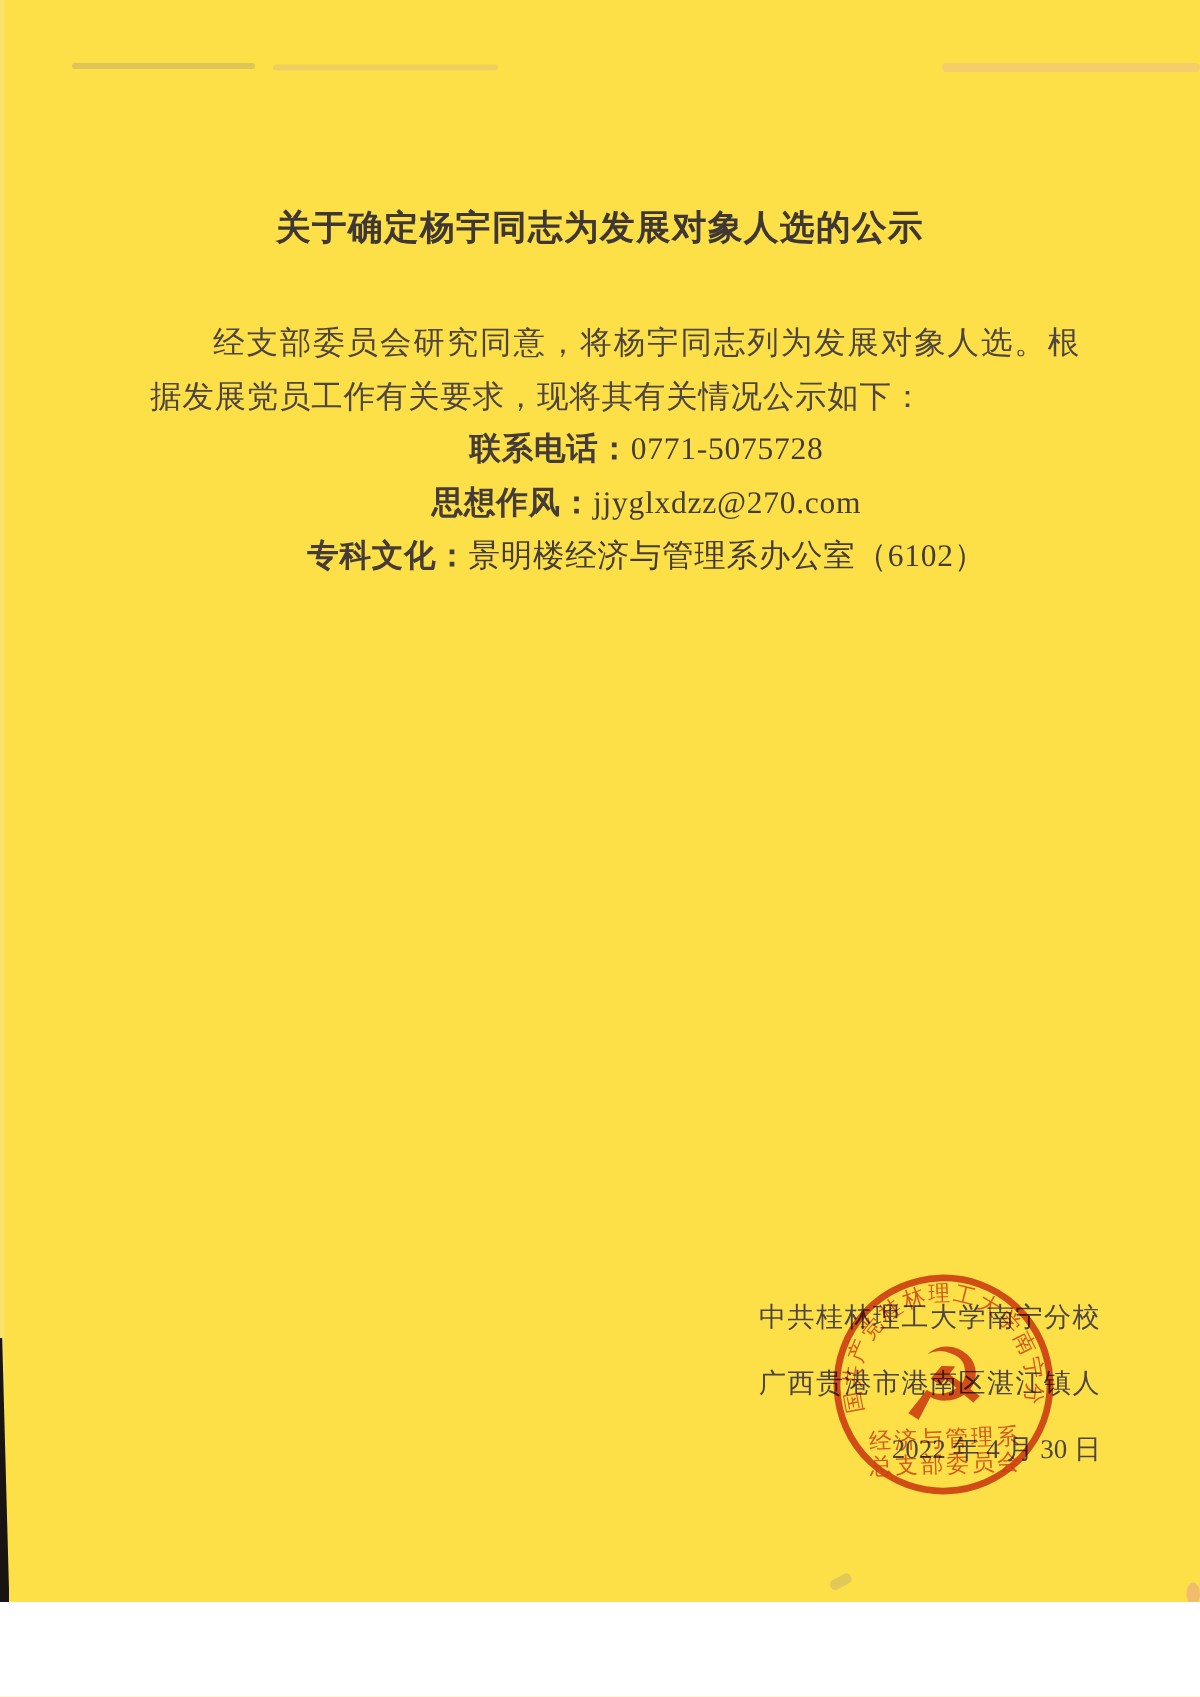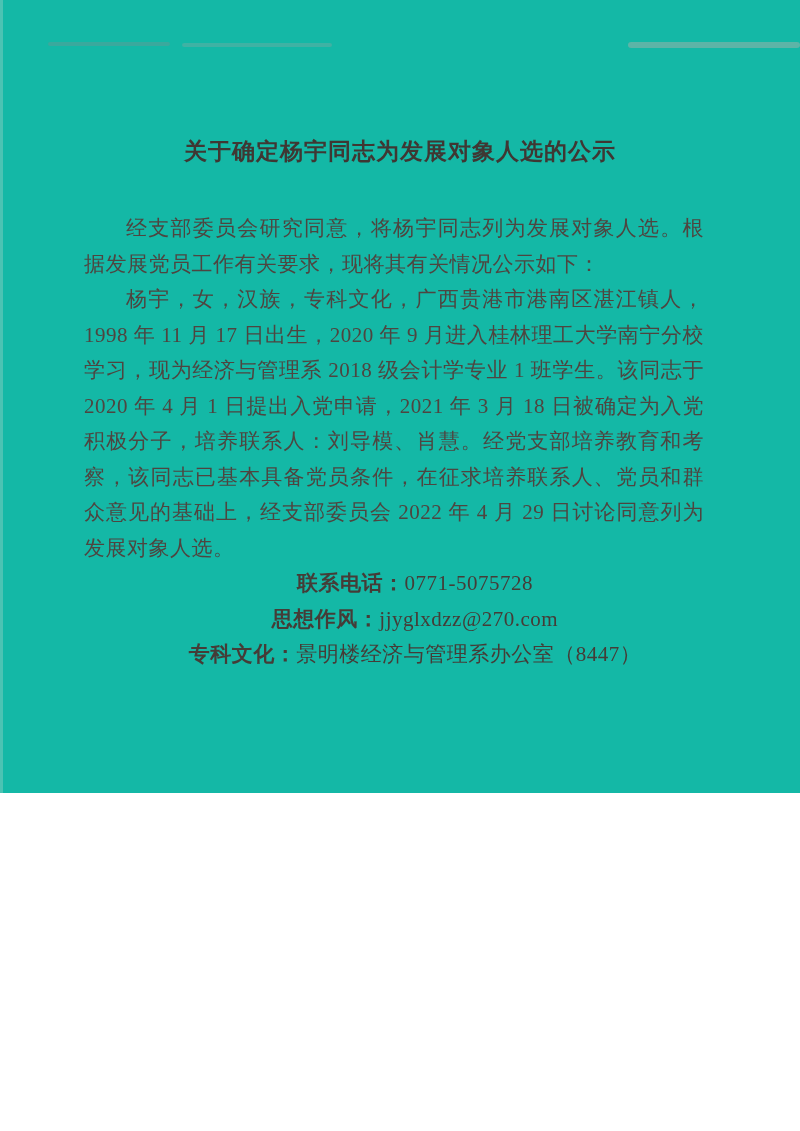--- a/index.html
+++ b/index.html
@@ -2,32 +2,32 @@
 <html lang="zh"><head>
 <meta charset="utf-8">
 <style>
   html,body{margin:0;padding:0;}
   body{
     width:800px;height:1131px;
     font-family:"Liberation Serif","DejaVu Serif",serif;
     background:#ffffff;
   }
   .sheet{
-    position:relative;width:800px;height:793px;
-    background:#14b8a6;overflow:hidden;
+    position:relative;width:800px;height:1068px;
+    background:#fde047;overflow:hidden;
   }
   
   .doc-title{
     position:absolute;top:136px;left:0;right:0;
     text-align:center;font-size:23px;font-weight:bold;
     letter-spacing:1px;color:#3f3733;
   }
   
   .doc-body{
-    position:absolute;left:84px;top:211px;width:620px;
+    position:absolute;left:100px;top:211px;width:620px;
     font-size:21px;line-height:35.5px;letter-spacing:.5px;
     color:#4e4540;text-align:justify;
   }
   .doc-body p{margin:0;text-indent:2em;}
   .contact-line{text-indent:2em;text-align:center;}
   .contact-label{font-weight:bold;color:#453c37;}
   .contact-value{color:#453c37;}
   
   .signature{
     position:absolute;left:478px;top:856px;width:256px;
@@ -64,24 +64,23 @@
   <div class="smudge smudge-b"></div>
   <div class="smudge smudge-c"></div>
   <div class="smudge smudge-d"></div>
   <div class="smudge smudge-e"></div>
   <div class="black-strip"></div>
 
   <div class="doc-title">关于确定杨宇同志为发展对象人选的公示</div>
 
   <div class="doc-body">
     <p>经支部委员会研究同意，将杨宇同志列为发展对象人选。根据发展党员工作有关要求，现将其有关情况公示如下：</p>
-    <p>杨宇，女，汉族，专科文化，广西贵港市港南区湛江镇人，1998 年 11 月 17 日出生，2020 年 9 月进入桂林理工大学南宁分校学习，现为经济与管理系 2018 级会计学专业 1 班学生。该同志于 2020 年 4 月 1 日提出入党申请，2021 年 3 月 18 日被确定为入党积极分子，培养联系人：刘导模、肖慧。经党支部培养教育和考察，该同志已基本具备党员条件，在征求培养联系人、党员和群众意见的基础上，经支部委员会 2022 年 4 月 29 日讨论同意列为发展对象人选。</p>
     <p class="contact-line"><span class="contact-label">联系电话：</span><span class="contact-value">0771-5075728</span></p>
     <p class="contact-line"><span class="contact-label">思想作风：</span><span class="contact-value">jjyglxdzz@270.com</span></p>
-    <p class="contact-line"><span class="contact-label">专科文化：</span><span class="contact-value">景明楼经济与管理系办公室（8447）</span></p>
+    <p class="contact-line"><span class="contact-label">专科文化：</span><span class="contact-value">景明楼经济与管理系办公室（6102）</span></p>
   </div>
 
   <div class="signature">
     <div>中共桂林理工大学南宁分校</div>
     <div>广西贵港市港南区湛江镇人</div>
     <div class="sig-date">2022 年 4 月 30 日</div>
   </div>
 
   <div class="seal">
     <svg width="156" height="156" viewBox="0 0 156 156">

